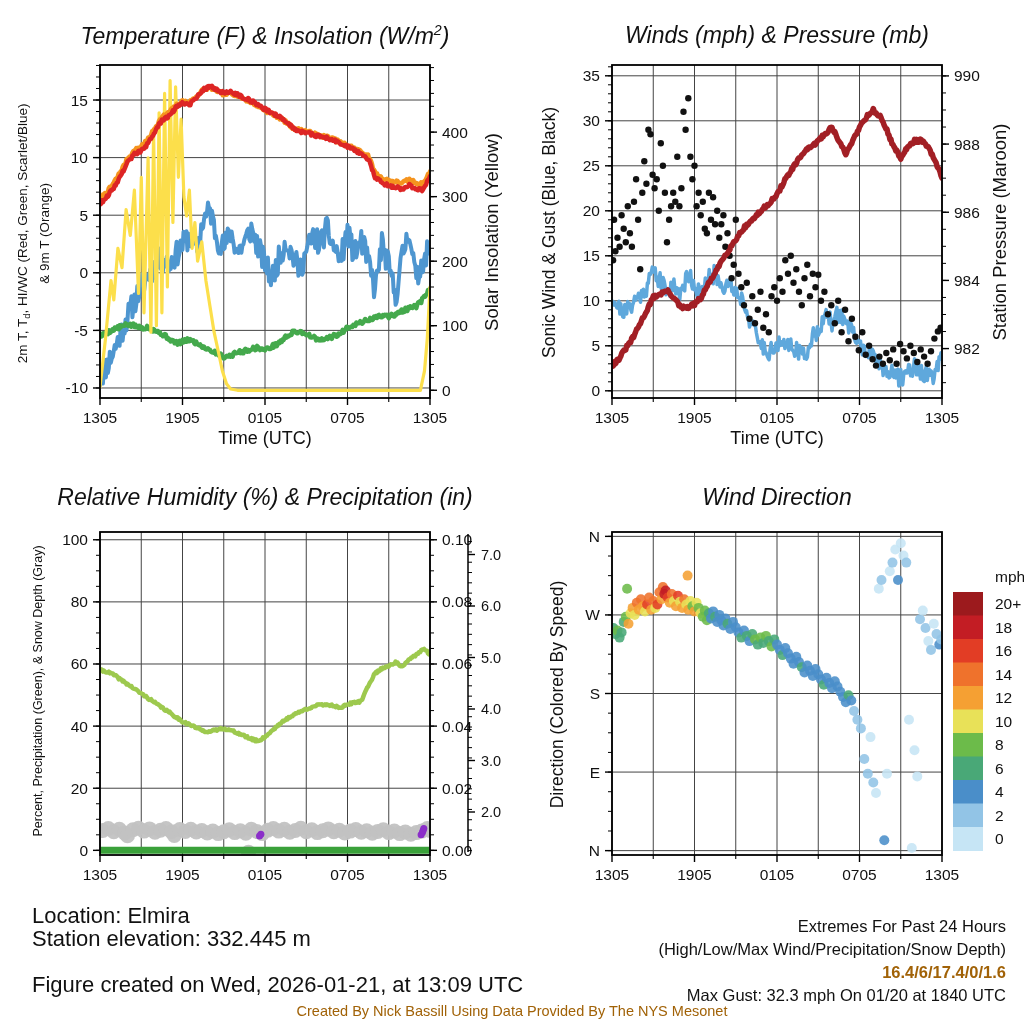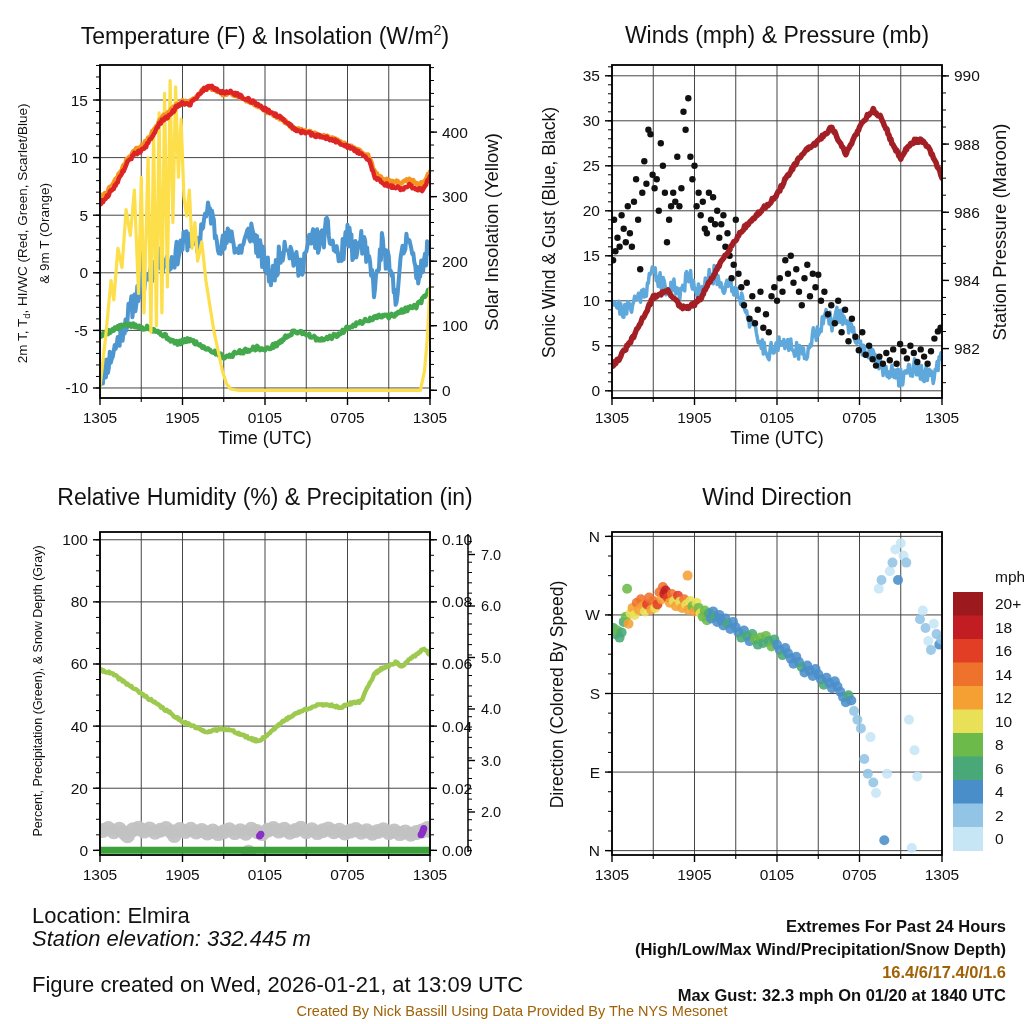--- a/index.html
+++ b/index.html
@@ -1,25 +1,25 @@
 <!DOCTYPE html>
 <html><head>
 <meta charset="utf-8">
 <style>
   html,body{margin:0;padding:0;background:#fff;}
   #stage{position:relative;width:1024px;height:1024px;background:#ffffff;
          font-family:"Liberation Sans",sans-serif;color:#111;overflow:hidden;}
   #chart-canvas{position:absolute;left:0;top:0;}
   svg text{font-family:"Liberation Sans",sans-serif;}
-  .title{position:absolute;font-size:23px;text-align:center;white-space:nowrap;}
+  .title{position:absolute;font-size:23px;text-align:center;white-space:nowrap;font-style:italic;}
   .title sup{font-size:0.62em;}
   .rot{position:absolute;transform:rotate(-90deg);text-align:center;white-space:nowrap;}
   .xlab{position:absolute;font-size:18px;text-align:center;}
   .f-line{position:absolute;left:32px;font-size:22px;white-space:nowrap;}
-  .f-right{position:absolute;right:18px;font-size:16.5px;white-space:nowrap;text-align:right;font-weight:bold;}
+  .f-right{position:absolute;right:18px;font-size:16.5px;white-space:nowrap;text-align:right;}
   .credit{position:absolute;left:0;width:1024px;text-align:center;font-size:14.5px;color:#a16207;}
   .ylab1{font-size:13.5px;line-height:17px;}
   .ylab1 sub{font-size:0.7em;}
   .ylab-big{font-size:18.5px;}
   .ylab-med{font-size:17.5px;}
   .ylab-small{font-size:12.5px;}
 </style>
 </head>
 <body>
 
@@ -858,21 +858,21 @@
     <div><span>2m T, T</span><sub>d</sub><span>, HI/WC (Red, Green, Scarlet/Blue)</span></div>
     <div>&amp; 9m T (Orange)</div>
   </div>
   <div class="rot ylab-big" style="left:322px;top:221px;width:340px;">Solar Insolation (Yellow)</div>
   <div class="rot ylab-med" style="left:379px;top:222px;width:340px;">Sonic Wind &amp; Gust (Blue, Black)</div>
   <div class="rot ylab-big" style="left:830px;top:221px;width:340px;">Station Pressure (Maroon)</div>
   <div class="rot ylab-small" style="left:-142px;top:684px;width:360px;">Percent, Precipitation (Green), &amp; Snow Depth (Gray)</div>
   <div class="rot ylab-med" style="left:387px;top:684px;width:340px;">Direction (Colored By Speed)</div>
 
   <div class="f-line" style="top:903px;">Location: Elmira</div>
-  <div class="f-line" style="top:926px;font-style:italic;">Station elevation: 332.445 m</div>
+  <div class="f-line" style="top:926px;">Station elevation: 332.445 m</div>
   <div class="f-line" style="top:972px;">Figure created on Wed, 2026-01-21, at 13:09 UTC</div>
 
   <div class="f-right" style="top:917px;">Extremes For Past 24 Hours</div>
   <div class="f-right" style="top:940px;">(High/Low/Max Wind/Precipitation/Snow Depth)</div>
   <div class="f-right" style="top: 963px; font-weight: bold; color: #a16207;" id="extremes-values">16.4/6/17.4/0/1.6</div>
   <div class="f-right" style="top:986px;">Max Gust: 32.3 mph On 01/20 at 1840 UTC</div>
 
   <div class="credit" style="top:1003px;">Created By Nick Bassill Using Data Provided By The NYS Mesonet</div>
 </div>
 

